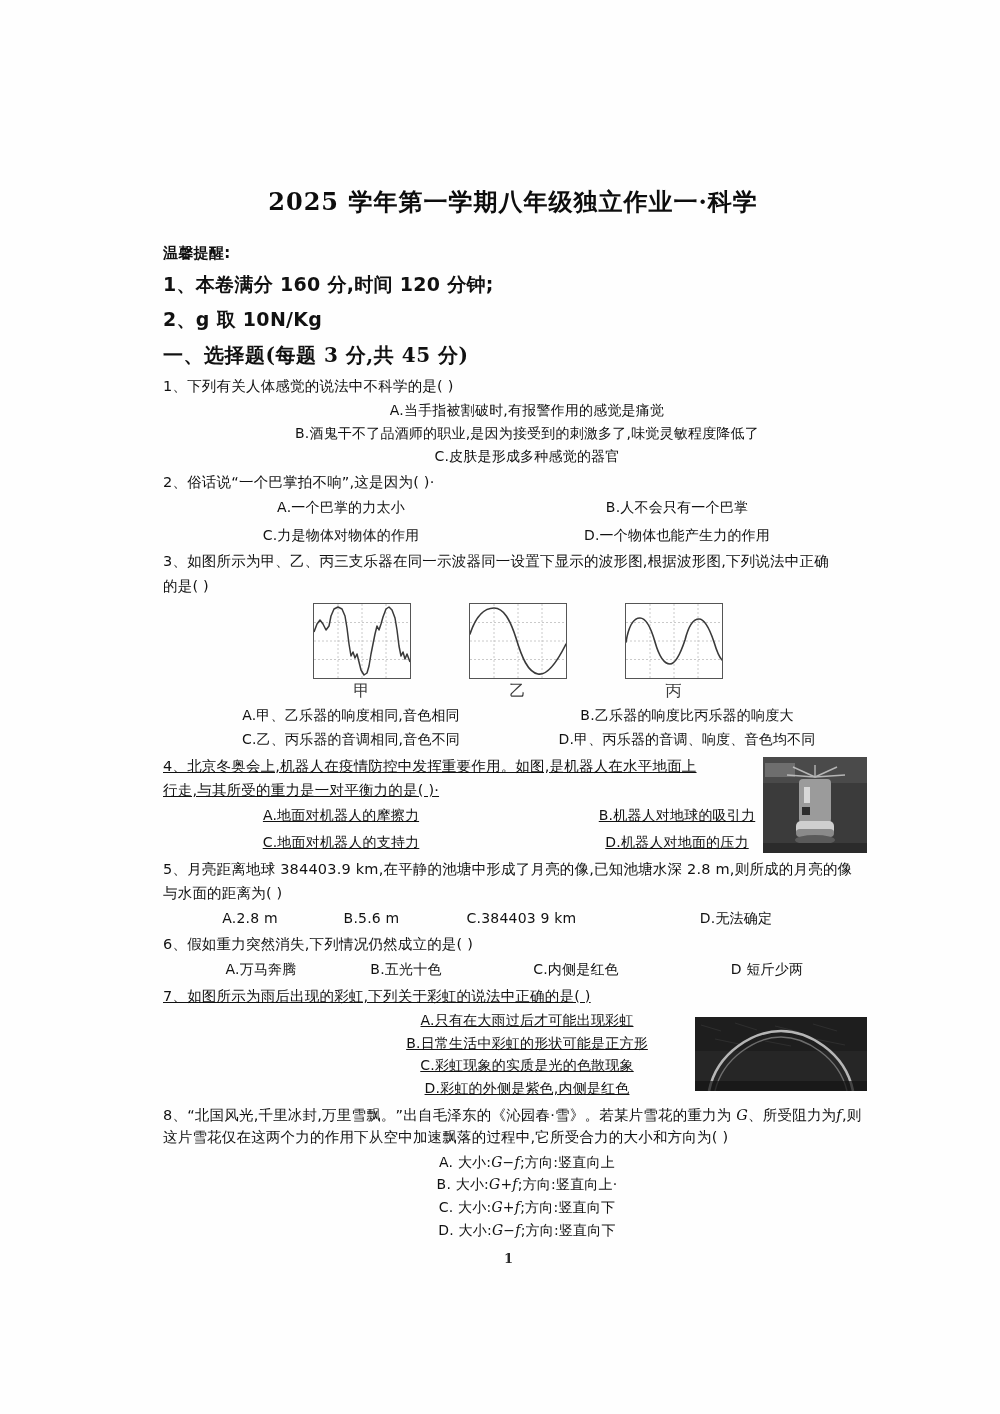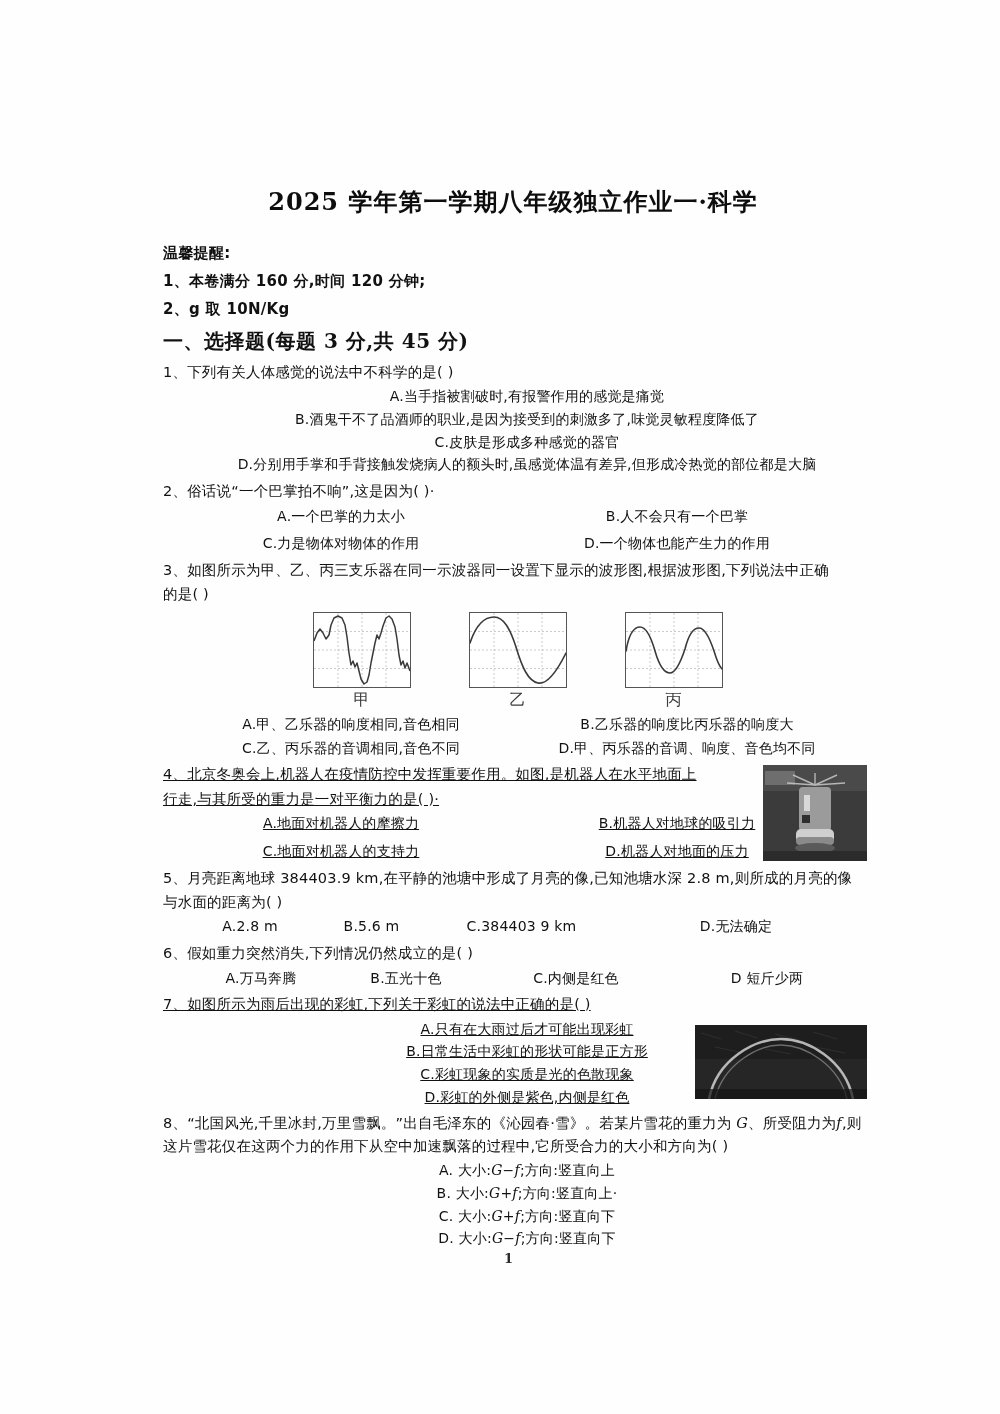--- a/index.html
+++ b/index.html
@@ -38,21 +38,21 @@
     margin: 0 0 26px 0;
     color: #0d0d0d;
   }
   .notice-head {
     font-size: 15px;
     font-weight: bold;
     margin: 0 0 9px 0;
     letter-spacing: 0.3px;
   }
   .notice-line {
-    font-size: 15px;
+    font-size: 19px;
     font-weight: bold;
     margin: 9px 0 9px 0;
     letter-spacing: 0.3px;
   }
   .section-head {
     font-size: 20px;
     font-weight: bold;
     font-family: "DejaVu Serif", "Liberation Serif", serif;
     margin: 6px 0 6px 0;
     letter-spacing: 0.5px;
@@ -170,21 +170,20 @@
     <div class="notice-line">2、g 取 10N/Kg</div>
 
     <div class="section-head">一、选择题(每题 3 分,共 45 分)</div>
 
     <div class="q">
       <div class="q-stem">1、下列有关人体感觉的说法中不科学的是(          )</div>
       <div class="opts-stack">
         <div class="opt">A.当手指被割破时,有报警作用的感觉是痛觉</div>
         <div class="opt">B.酒鬼干不了品酒师的职业,是因为接受到的刺激多了,味觉灵敏程度降低了</div>
         <div class="opt">C.皮肤是形成多种感觉的器官</div>
-        <div class="opt">D.分别用手掌和手背接触发烧病人的额头时,虽感觉体温有差异,但形成冷热觉的部位都是大脑</div>
       </div>
     </div>
 
     <div class="q">
       <div class="q-stem">2、俗话说“一个巴掌拍不响”,这是因为(       )·</div>
       <div class="opts-grid">
         <div class="opt">A.一个巴掌的力太小</div>
         <div class="opt">B.人不会只有一个巴掌</div>
         <div class="opt">C.力是物体对物体的作用</div>
         <div class="opt">D.一个物体也能产生力的作用</div>

